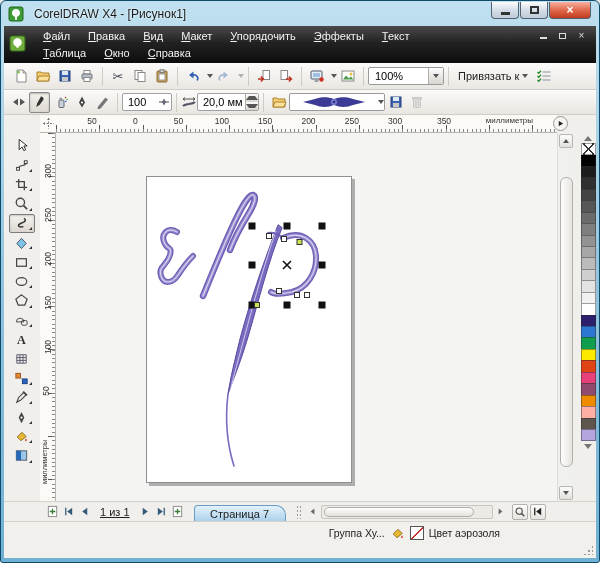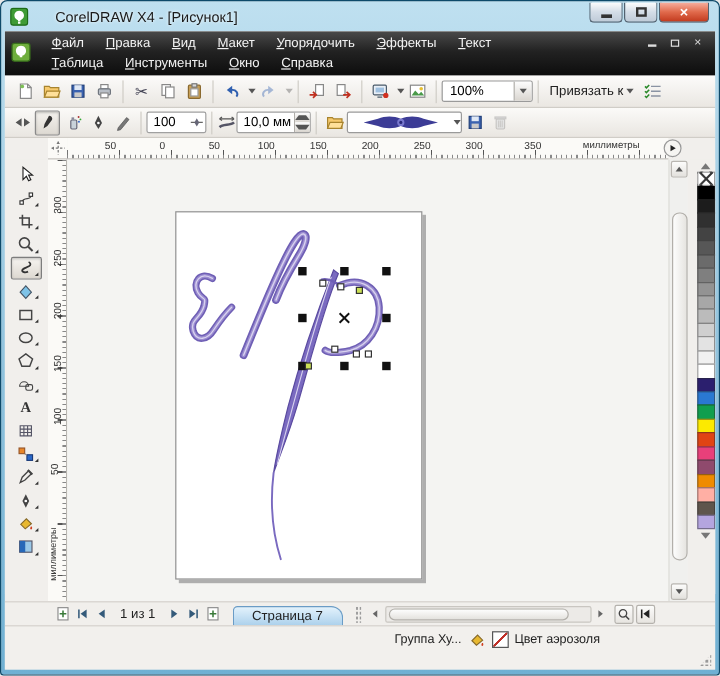--- a/index.html
+++ b/index.html
@@ -1,19 +1,19 @@
 <!DOCTYPE html>
 <html><head>
 <meta charset="utf-8">
 <style>
   html,body{margin:0;padding:0;width:600px;height:563px;font-family:"Liberation Sans",sans-serif;background:#e8e8e8;overflow:hidden;}
   *{box-sizing:border-box;}
   .frame{position:absolute;inset:0;background:linear-gradient(180deg,#bfe0f0 0%,#8fc2dd 55%,#6fb0d3 100%);border:1px solid #0e4a6a;border-radius:6px 6px 3px 3px;}
   .titlebar{position:absolute;left:0;right:0;top:0;height:25px;display:flex;align-items:center;padding-left:7px;}
-  .title-text{font-size:12px;color:#1a1a1a;margin-left:22px;text-shadow:0 0 3px #fff;}
+  .title-text{font-size:12px;color:#1a1a1a;margin-left:10px;text-shadow:0 0 3px #fff;}
   .winbtns{position:absolute;top:1px;right:8px;display:flex;}
   .wbtn{height:17px;border:1px solid #52616f;border-top:none;display:flex;align-items:center;justify-content:center;background:linear-gradient(180deg,#fdfdfd,#d4dde7 50%,#bfcbd8);border-radius:0 0 4px 4px;margin-left:1px;}
   .wbtn.min,.wbtn.max{width:28px;}
   .wbtn.close{width:42px;background:linear-gradient(180deg,#f7b0a0,#e06a4c 50%,#c23a1e);color:#fff;font-weight:bold;font-size:12px;}
   .glyph-min{width:9px;height:3px;background:#333;margin-top:7px;}
   .glyph-max{width:9px;height:8px;border:2px solid #333;}
   .main{position:absolute;left:3px;right:3px;top:25px;bottom:4px;background:#f1efec;overflow:hidden;}
   
   .menubar{position:absolute;left:0;right:0;top:0;height:37px;background:linear-gradient(180deg,#4a4a4a,#222 45%,#0d0d0d);color:#f2f2f2;}
   .corel-ico{position:absolute;left:5px;top:9px;}
@@ -75,21 +75,21 @@
   .vthumb{position:absolute;left:1.5px;top:44px;width:13px;height:290px;background:linear-gradient(90deg,#fdfdfd,#e6e4e0);border:1px solid #b2afaa;border-radius:6px;}
   .palette{position:absolute;left:571px;top:107px;width:26px;bottom:63px;display:flex;flex-direction:column;align-items:center;background:#f1efec;}
   .pal-arrow{width:0;height:0;border-left:4px solid transparent;border-right:4px solid transparent;margin:3px 0;}
   .pal-up{border-bottom:5px solid #777;}
   .pal-down{border-top:5px solid #777;}
   .swatch{width:15px;height:12.45px;border:1px solid rgba(40,40,40,.45);margin-top:-1px;}
   .swatch.none{background:#fff;position:relative;background-image:linear-gradient(45deg,transparent 44%,#333 44% 56%,transparent 56%),linear-gradient(-45deg,transparent 44%,#333 44% 56%,transparent 56%);}
   
   .pagebar{position:absolute;left:0;right:0;top:475px;height:20px;background:#f1efec;border-top:1px solid #d5d2cc;display:flex;align-items:center;font-size:11px;color:#222;}
   .nbtn{width:16px;height:16px;display:flex;align-items:center;justify-content:center;}
-  .pginfo{margin:0 8px;white-space:nowrap;}
+  .pginfo{margin:0 8px;white-space:nowrap;text-decoration:underline;}
   .ptab{margin-left:8px;width:92px;height:17px;margin-top:3px;background:linear-gradient(180deg,#e3f2fc,#a9cfeb);border:1px solid #6a9cc6;border-bottom:none;border-radius:4px 10px 0 0;display:flex;align-items:center;justify-content:center;font-size:11px;}
   .splitter{width:5px;height:14px;margin-left:10px;background-image:radial-gradient(#9a9a9a 35%,transparent 40%);background-size:3px 4px;}
   .hscroll{display:flex;align-items:center;margin-left:4px;}
   .htrack{width:172px;height:14px;background:#eceae7;border:1px solid #c9c6c1;border-radius:2px;position:relative;}
   .hthumb{position:absolute;left:2px;top:1px;width:150px;height:10px;background:linear-gradient(180deg,#fdfdfd,#e4e2de);border:1px solid #b2afaa;border-radius:5px;}
   
   .statusbar{position:absolute;left:0;right:0;top:495px;bottom:0;background:#f2f0ed;border-top:1px solid #d5d2cd;font-size:10.5px;color:#222;}
   .srow1{position:absolute;left:0;right:96px;top:2px;height:18px;display:flex;align-items:center;justify-content:flex-end;gap:5px;}
   .srow2{position:absolute;left:0;right:140px;top:21px;height:18px;display:flex;align-items:center;gap:5px;}
   .coords{margin-left:7px;white-space:nowrap;}
@@ -134,21 +134,20 @@
           <span class="menu-item"><u>Ф</u>айл</span>
           <span class="menu-item"><u>П</u>равка</span>
           <span class="menu-item"><u>В</u>ид</span>
           <span class="menu-item"><u>М</u>акет</span>
           <span class="menu-item"><u>У</u>порядочить</span>
           <span class="menu-item"><u>Э</u>ффекты</span>
           <span class="menu-item"><u>Т</u>екст</span>
         </div>
       <div class="menurow r2" id="menu-row2">
           <span class="menu-item"><u>Т</u>аблица</span>
-          <span class="menu-item"><u>И</u>нструменты</span>
           <span class="menu-item"><u>О</u>кно</span>
           <span class="menu-item"><u>С</u>правка</span>
         </div>
       <div class="childctrl">
         <div class="cc">
             <div class="bar"></div>
           </div>
         <div class="cc">
             <div class="box"></div>
           </div>
@@ -309,21 +308,21 @@
             <path d="M7 3.5L9 7 7 10.5 5 7z" fill="#667"></path>
           </svg>
       </div>
       <div class="sep"></div>
       <svg width="16" height="16" viewBox="0 0 16 16">
           <path d="M2 5h12" stroke="#555" stroke-width="1"></path>
           <path d="M2 5l2-1.5M2 5l2 1.5M14 5l-2-1.5M14 5l-2 1.5" stroke="#555" fill="none"></path>
           <path d="M2 12c3-3 9-1 12-4" stroke="#556" stroke-width="2.2" fill="none"></path>
         </svg>
       <div class="field" style="width:62px;">
-        <span class="val">10,0 мм</span>
+        <span class="val">20,0 мм</span>
         <div class="spin">
             <div>
               <div class="tri-u"></div>
             </div>
             <div>
               <div class="tri-d"></div>
             </div>
           </div>
       </div>
       <div class="sep"></div>

